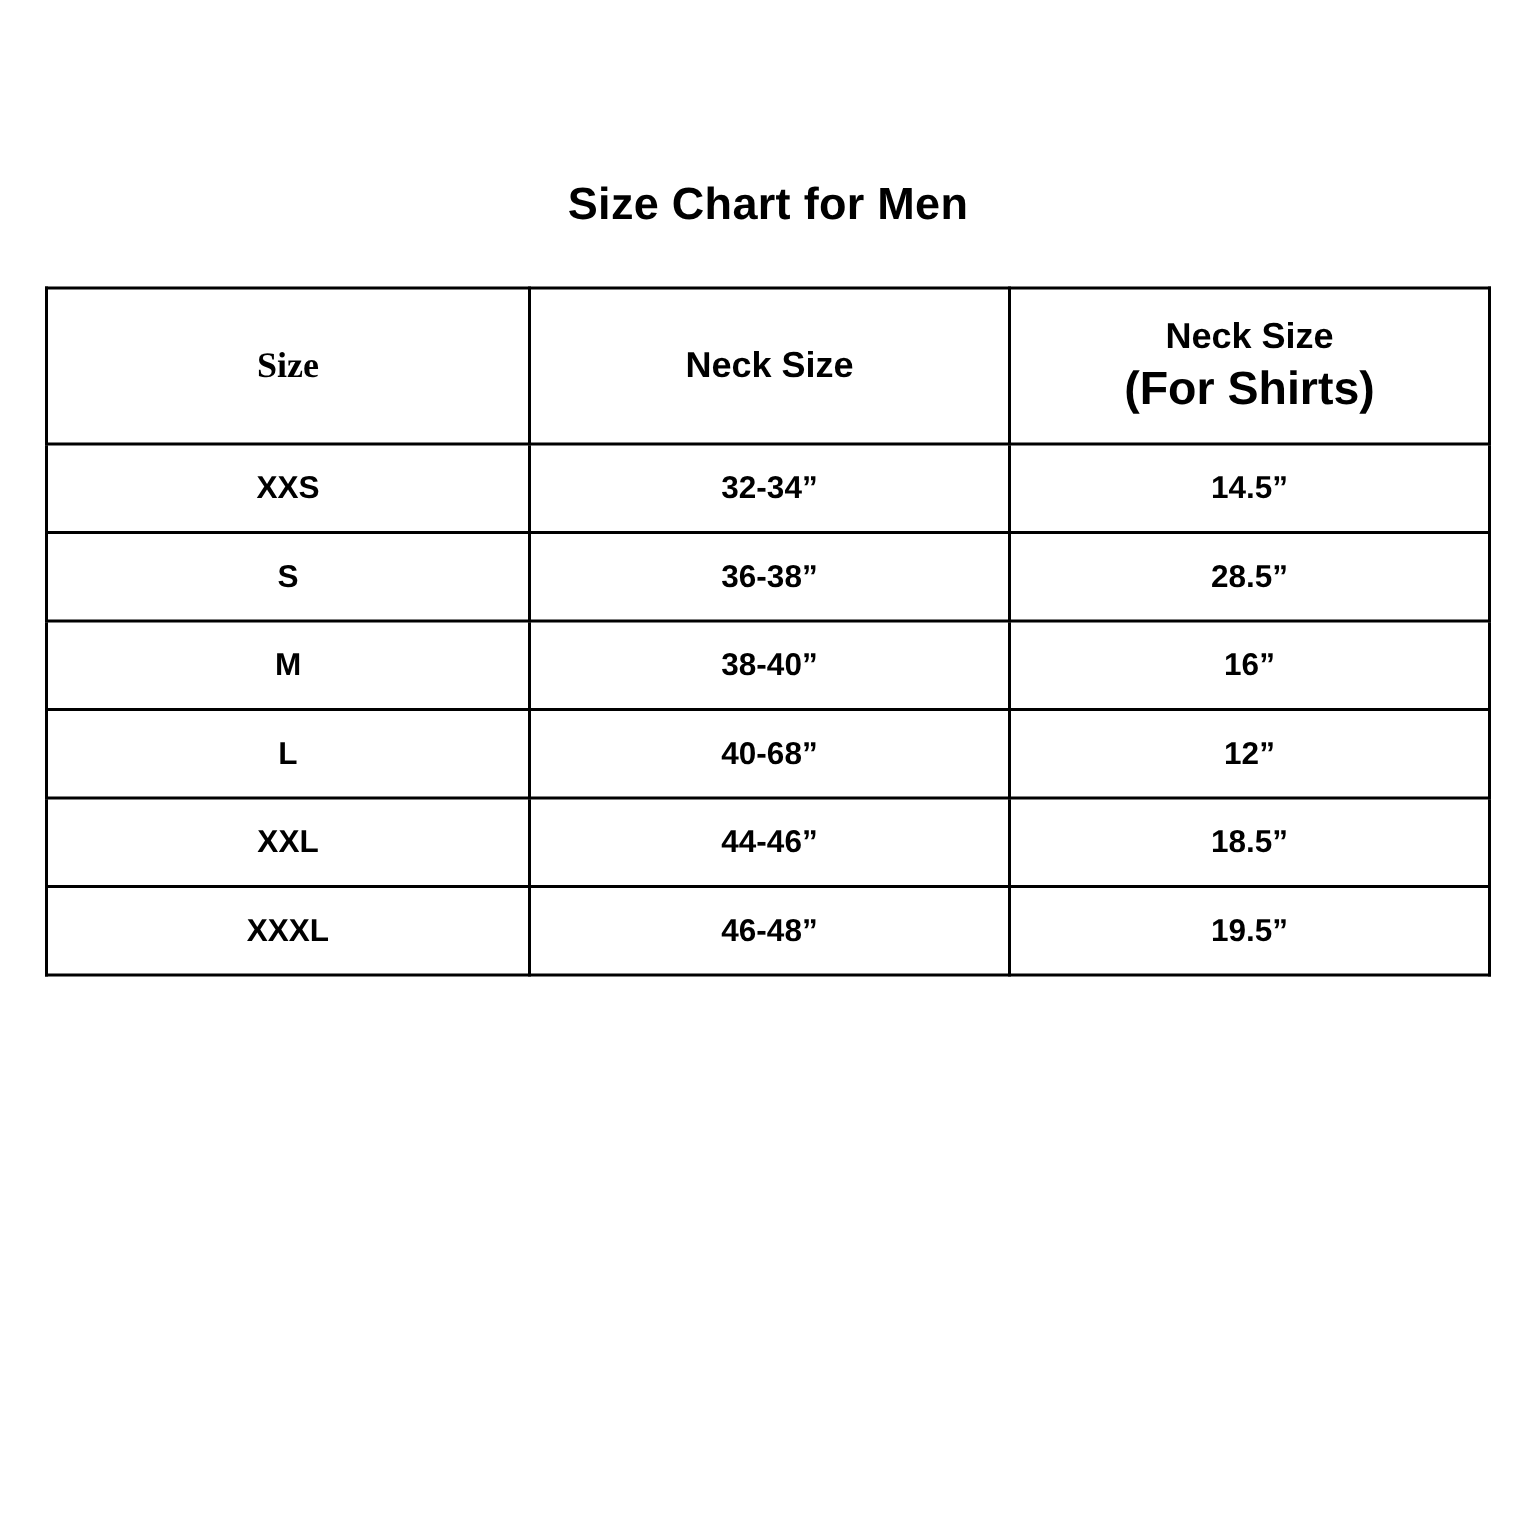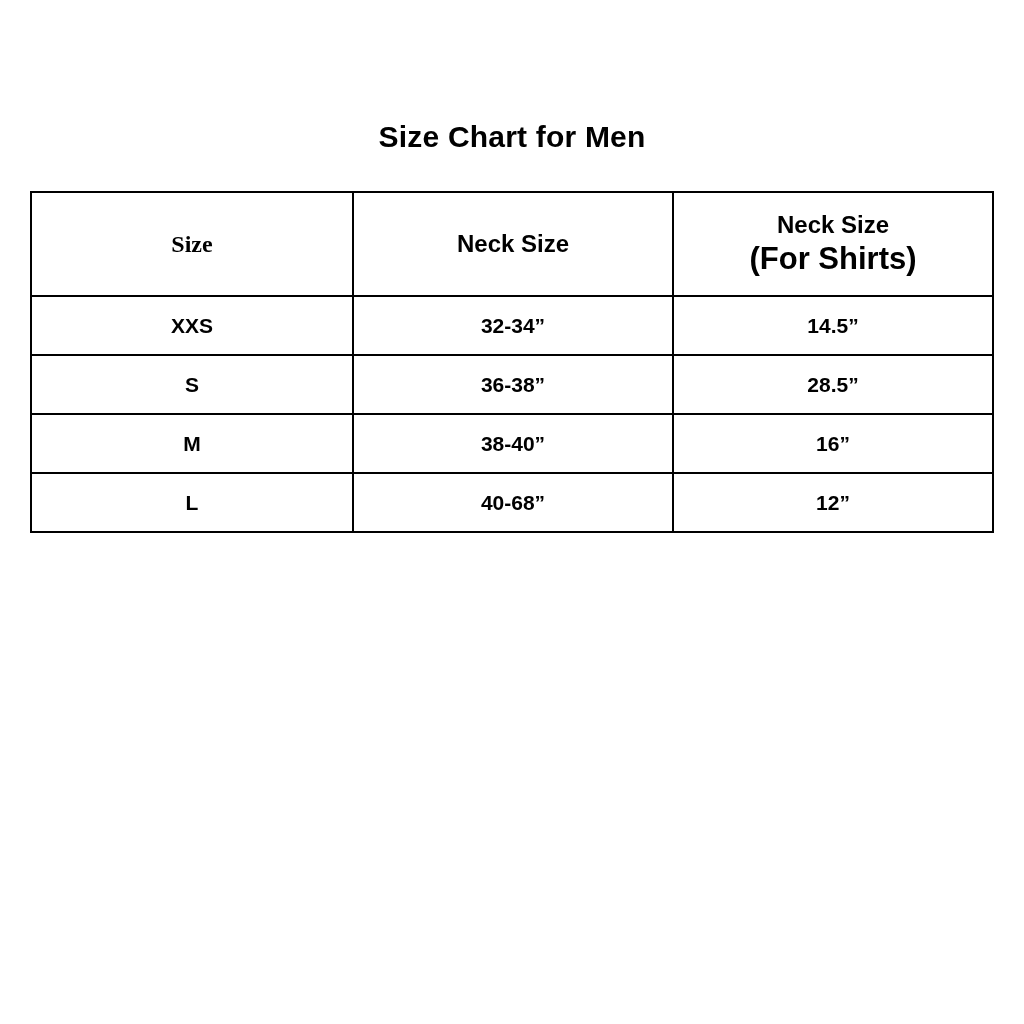--- a/index.html
+++ b/index.html
@@ -100,16 +100,26 @@
       <tr>
         <td>M</td>
         <td>38-40”</td>
         <td>16”</td>
       </tr>
       <tr>
         <td>L</td>
         <td>40-68”</td>
         <td>12”</td>
       </tr>
+      <tr>
+        <td>XXL</td>
+        <td>44-46”</td>
+        <td>18.5”</td>
+      </tr>
+      <tr>
+        <td>XXXL</td>
+        <td>46-48”</td>
+        <td>19.5”</td>
+      </tr>
     </tbody>
   </table>
 
 </div>
 
 </body></html>

